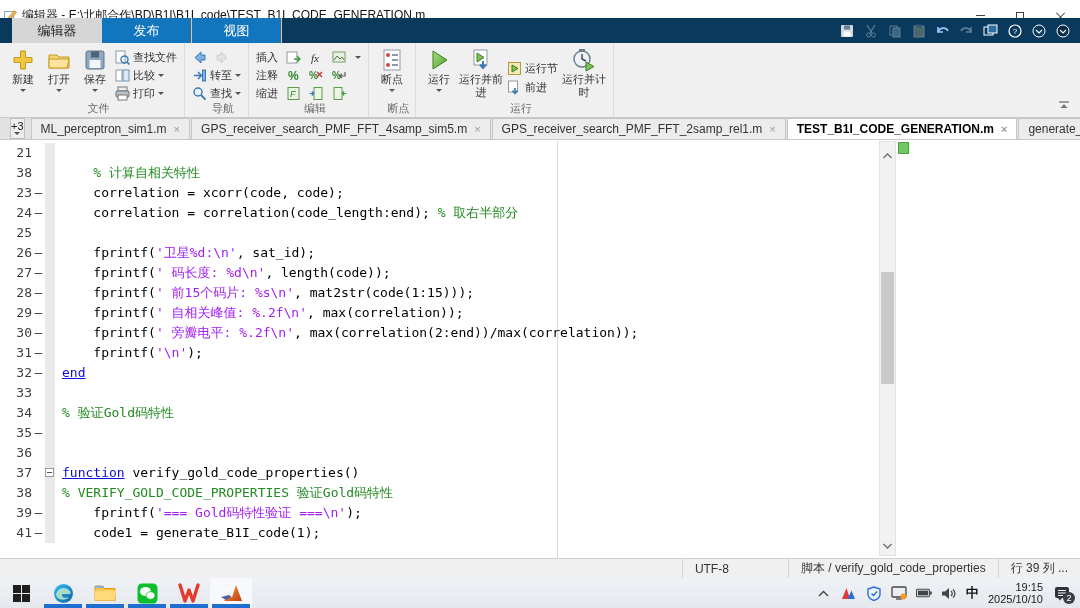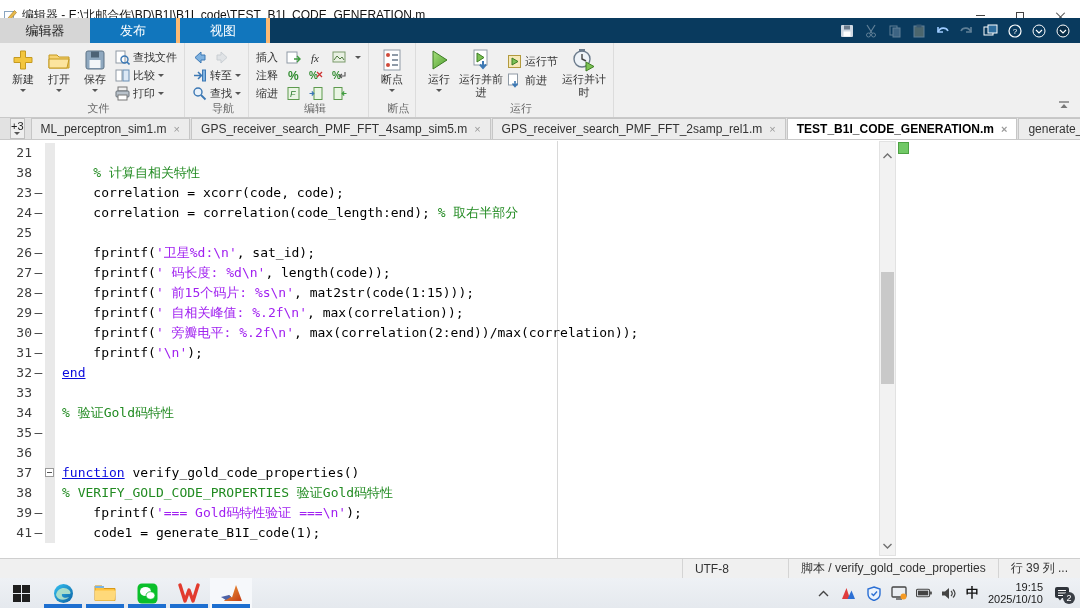--- a/index.html
+++ b/index.html
@@ -13,21 +13,21 @@
   .win-controls{margin-left:auto;display:flex;height:100%;}
   .win-btn{width:40px;height:100%;display:flex;align-items:center;justify-content:center;}
   .glyph-min{width:9px;height:1px;background:#444;}
   .glyph-max{width:8px;height:8px;border:1px solid #444;}
   .glyph-close{position:relative;width:9px;height:9px;}
   .glyph-close::before,.glyph-close::after{content:"";position:absolute;left:4px;top:0;width:1px;height:12px;background:#444;}
   .glyph-close::before{transform:rotate(45deg);} .glyph-close::after{transform:rotate(-45deg);}
 
   
   .ribbon-band{position:absolute;top:18px;left:0;right:0;height:25px;background:#093a5e;display:flex;align-items:stretch;}
-  .rtab{min-width:90px;padding:0 18px;display:flex;align-items:center;justify-content:center;font-size:13px;color:#fff;background:#1176bd;border-right:4px solid #fdba74;}
+  .rtab{min-width:90px;padding:0 18px;display:flex;align-items:center;justify-content:center;font-size:13px;color:#fff;background:#1176bd;border-right:1px solid #fdba74;}
   .rtab.active{background:#d6d6d6;color:#222;border-right:none;}
   .qa-bar{margin-left:auto;display:flex;align-items:center;gap:9px;padding-right:10px;}
   .qa-ic{width:15px;height:15px;display:flex;align-items:center;justify-content:center;}
   .qa-dim{opacity:.35;}
 
   
   .toolbar{position:absolute;top:43px;left:0;right:0;height:75px;background:#f0f0f0;border-bottom:1px solid #c9c9c9;display:flex;}
   .tgroup{position:relative;display:flex;padding:2px 5px 15px 5px;border-right:1px solid #dcdcdc;}
   .tgroup-label{position:absolute;bottom:1px;left:0;right:0;text-align:center;font-size:11px;color:#6a6a6a;margin-left:13px;}
   .bigbtn{width:36px;display:flex;flex-direction:column;align-items:center;padding-top:3px;color:#333;font-size:11px;text-align:center;line-height:13px;}
@@ -105,21 +105,21 @@
     <div class="win-btn">
         <span class="glyph-max"></span>
       </div>
     <div class="win-btn">
         <span class="glyph-close"></span>
       </div>
   </div>
 </div>
 
 <div class="ribbon-band">
-  <div id="ribbon-tabs" style="display:flex;">
+  <div id="ribbon-tabs" style="display:flex;margin-left:12px;">
       <div class="rtab active">编辑器</div>
       <div class="rtab">发布</div>
       <div class="rtab">视图</div>
     </div>
   <div class="qa-bar">
     <span class="qa-ic">
         <svg width="14" height="14" viewBox="0 0 14 14">
           <rect x="1" y="1" width="12" height="12" rx="1" fill="#cfd8e2"></rect>
           <rect x="4" y="1.5" width="6" height="4" fill="#6b7b8c"></rect>
           <rect x="3.5" y="7.5" width="7" height="5" fill="#fff"></rect>
@@ -349,21 +349,21 @@
         <span class="caret"></span>
     </div>
     <div class="bigbtn wide">
       <span class="bicon"><svg width="24" height="24" viewBox="0 0 24 24">
             <rect x="5" y="2" width="13" height="15" fill="#fff" stroke="#8f9aa5"></rect>
             <path d="M8 5 L15 9.5 L8 14 Z" fill="#7cc255" stroke="#3d7d24"></path>
             <path d="M14 13 v6 M11 16.5 l3 3.5 3-3.5" fill="none" stroke="#3c78b4" stroke-width="2"></path>
           </svg></span>
       <span>运行并前进</span>
     </div>
-    <div class="smallstack" style="padding-top:8px;">
+    <div class="smallstack" style="padding-top:8px;justify-content:center;">
       <div class="smallbtn">
         <span class="sicon"><svg width="15" height="15" viewBox="0 0 15 15">
               <rect x="1.5" y="1.5" width="12" height="12" fill="#f6e9b8" stroke="#b29a3e"></rect>
               <path d="M5 4 L11 7.5 L5 11 Z" fill="#7cc255" stroke="#3d7d24"></path>
             </svg></span>
         <span>运行节</span>
       </div>
       <div class="smallbtn">
         <span class="sicon"><svg width="15" height="15" viewBox="0 0 15 15">
               <rect x="1.5" y="1" width="9" height="11" fill="#fff" stroke="#8f9aa5"></rect>

